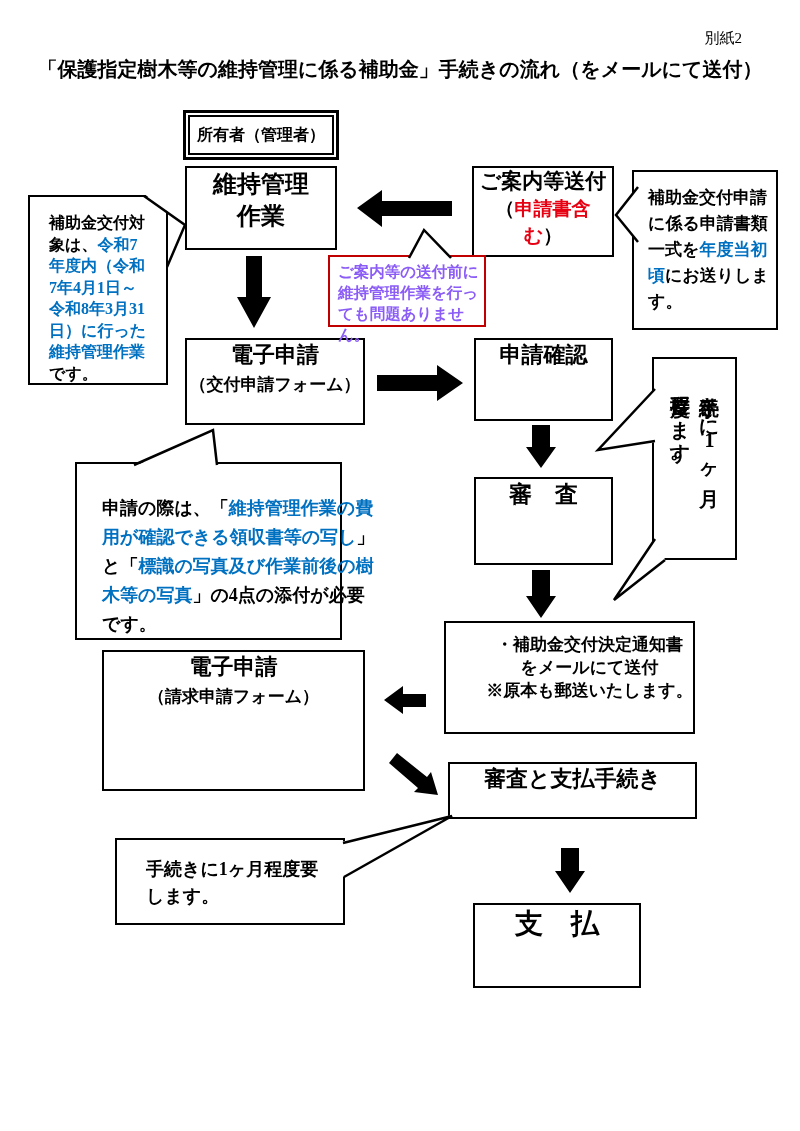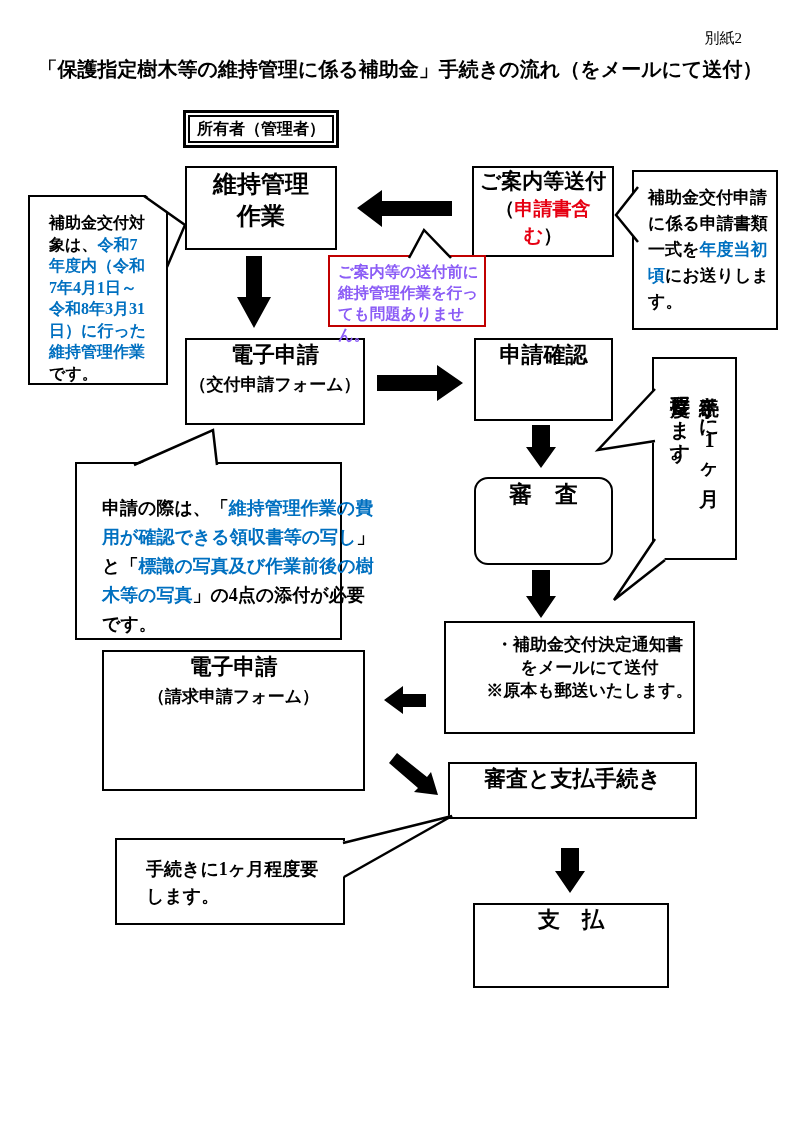--- a/index.html
+++ b/index.html
@@ -16,24 +16,24 @@
        text-align:center;font-weight:bold;}
   .b-maintenance{left:185px;top:166px;width:152px;height:84px;font-size:24px;line-height:32px;}
   .b-guide{left:472px;top:166px;width:142px;height:91px;line-height:27px;}
   .b-guide .l1{font-size:21px;}
   .b-guide .l2{font-size:19px;}
   .b-eapp-grant{left:185px;top:338px;width:180px;height:87px;line-height:30px;}
   .b-eapp-invoice{left:102px;top:650px;width:263px;height:141px;line-height:30px;}
   .eapp-l1{font-size:22px;}
   .eapp-l2{font-size:17px;}
   .b-confirm{left:474px;top:338px;width:139px;height:83px;font-size:22px;}
-  .b-review{left:474px;top:477px;width:139px;height:88px;font-size:23px;border-radius:14px;}
+  .b-review{left:474px;top:477px;width:139px;height:88px;font-size:23px;}
   .b-notice{left:444px;top:621px;width:251px;height:113px;justify-content:flex-start;padding-top:10px;font-size:17px;line-height:23px;padding-left:40px;}
   .b-review-payment{left:448px;top:762px;width:249px;height:57px;font-size:22px;}
-  .b-payment{left:473px;top:903px;width:196px;height:85px;font-size:22px;}
+  .b-payment{left:473px;top:903px;width:168px;height:85px;font-size:28px;}
   
   .callout{position:absolute;border:2.5px solid #000;background:#fff;box-sizing:border-box;font-weight:bold;text-align:left;}
   .c-target{left:28px;top:195px;width:140px;height:190px;padding:15px 6px 0 19px;font-size:16px;line-height:21.5px;}
   .c-target .inner{width:101px;}
   .c-send{left:632px;top:170px;width:146px;height:160px;padding:13px 6px 0 14px;font-size:17px;line-height:26px;}
   .c-send .inner{width:122px;}
   .c-red{left:328px;top:255px;width:158px;height:72px;padding:4px 0 0 8px;border-color:#C00000;color:#8b5cf6;font-size:15.5px;line-height:21px;}
   .c-attach{left:75px;top:462px;width:267px;height:178px;padding:30px 0 0 25px;font-size:18px;line-height:29px;}
   .c-attach .inner{width:276px;}
   .c-vert{left:652px;top:357px;width:85px;height:203px;padding-top:22px;display:flex;justify-content:center;align-items:flex-start;}
@@ -45,21 +45,21 @@
   svg.overlay{position:absolute;left:0;top:0;z-index:5;pointer-events:none;}
 </style>
 </head>
 <body>
 
 <div class="canvas">
 
   <div class="corner">別紙2</div>
   <div class="title">「保護指定樹木等の維持管理に係る補助金」手続きの流れ（をメールにて送付）</div>
 
-  <div class="dbox" style="left:183px;top:110px;width:156px;height:38px;">
+  <div class="dbox" style="left:183px;top:110px;width:156px;height:50px;">
     <div class="dbox-inner">所有者（管理者）</div>
   </div>
 
   <div class="box b-maintenance">
     <div>維持管理</div>
     <div>作業</div>
   </div>
 
   <div class="box b-guide">
     <div class="l1">ご案内等送付</div>

